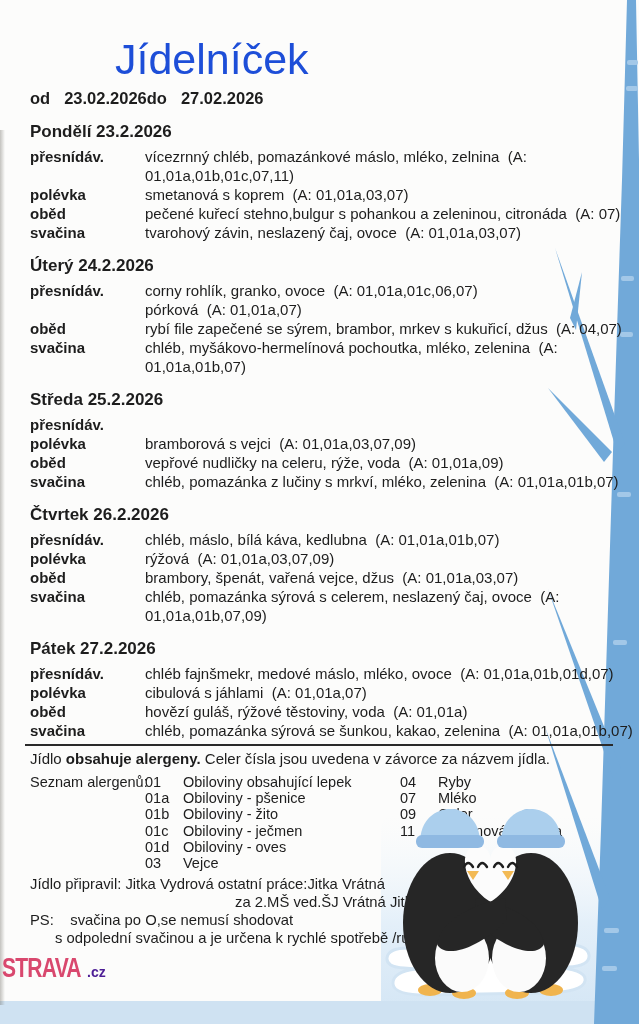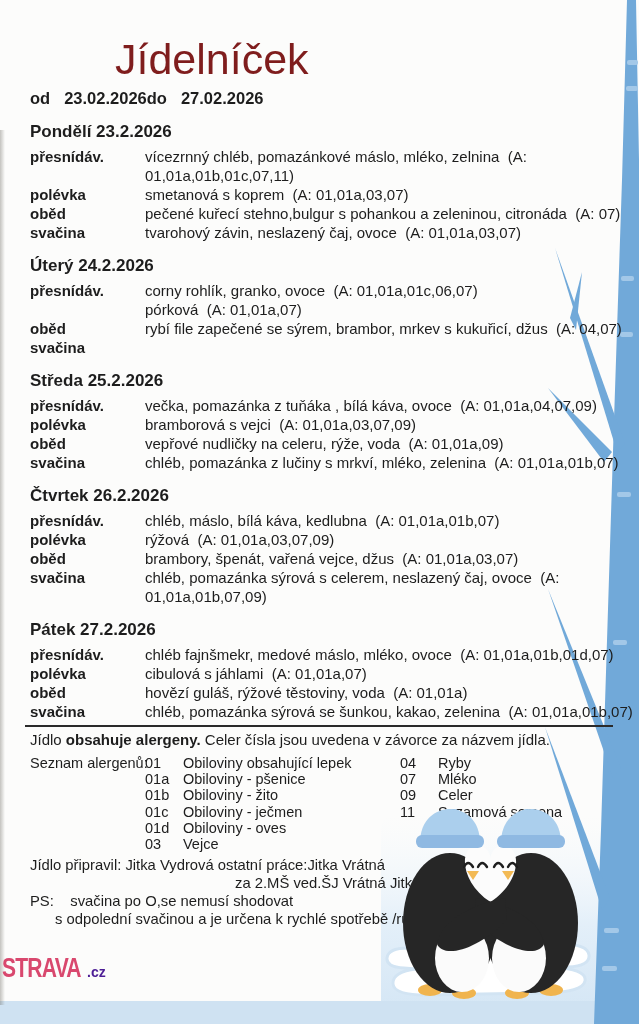--- a/index.html
+++ b/index.html
@@ -4,21 +4,21 @@
 <style>
   html,body{margin:0;padding:0;background:#e9e9e9;}
   .page{position:relative;width:639px;height:1024px;background:#fcfcfb;overflow:hidden;
         font-family:"Liberation Sans", sans-serif;color:#1d1d1d;margin:0 auto;}
   .bg-svg,.penguin-svg{position:absolute;top:0;left:0;pointer-events:none;}
   .bg-svg{z-index:0;}
   .penguin-svg{z-index:2;}
   .scan-edge{position:absolute;left:0;top:130px;width:5px;height:875px;z-index:1;
         background:linear-gradient(to right, rgba(110,108,100,0.40), rgba(110,108,100,0));}
   .content{position:absolute;inset:0;padding:34px 0 0 30px;z-index:1;}
-  .title{font-size:43px;font-weight:400;line-height:50px;margin:0 0 0 85px;color:#7f1d1d;}
+  .title{font-size:43px;font-weight:400;line-height:50px;margin:0 0 0 85px;color:#1d4ed8;}
   .daterow{display:flex;font-weight:bold;font-size:16.5px;margin-top:5px;}
   .daterow .lbl{margin-right:14px;}
   .daterow .do-lbl{}
   .day{margin-top:13px;}
   .day-title{font-size:17px;font-weight:bold;line-height:21px;margin:0 0 5px 0;}
   .mrow{display:flex;font-size:15px;line-height:19px;}
   .mlabel{width:115px;flex:0 0 115px;font-weight:bold;}
   .mtext div{white-space:pre;}
   .rule{border-top:2px solid #2a2a2a;width:588px;margin:4px 0 0 -5px;}
   .note{font-size:15px;line-height:20px;margin-top:3px;}
@@ -134,30 +134,31 @@
           </div>
       </div>
       <div class="mrow">
         <div class="mlabel">oběd</div>
         <div class="mtext">
             <div>rybí file zapečené se sýrem, brambor, mrkev s kukuřicí, džus  (A: 04,07)</div>
           </div>
       </div>
       <div class="mrow">
         <div class="mlabel">svačina</div>
+        <div class="mtext">
+          <div>chléb, myšákovo-hermelínová pochoutka, mléko, zelenina  (A:</div>
+          <div>01,01a,01b,07)</div>
+        </div>
       </div>
     </div>
 
     <div class="day">
       <div class="day-title">Středa 25.2.2026</div>
       <div class="mrow">
         <div class="mlabel">přesnídáv.</div>
-        <div class="mtext">
-            <div>večka, pomazánka z tuňáka , bílá káva, ovoce  (A: 01,01a,04,07,09)</div>
-          </div>
       </div>
       <div class="mrow">
         <div class="mlabel">polévka</div>
         <div class="mtext">
             <div>bramborová s vejci  (A: 01,01a,03,07,09)</div>
           </div>
       </div>
       <div class="mrow">
         <div class="mlabel">oběd</div>
         <div class="mtext">

